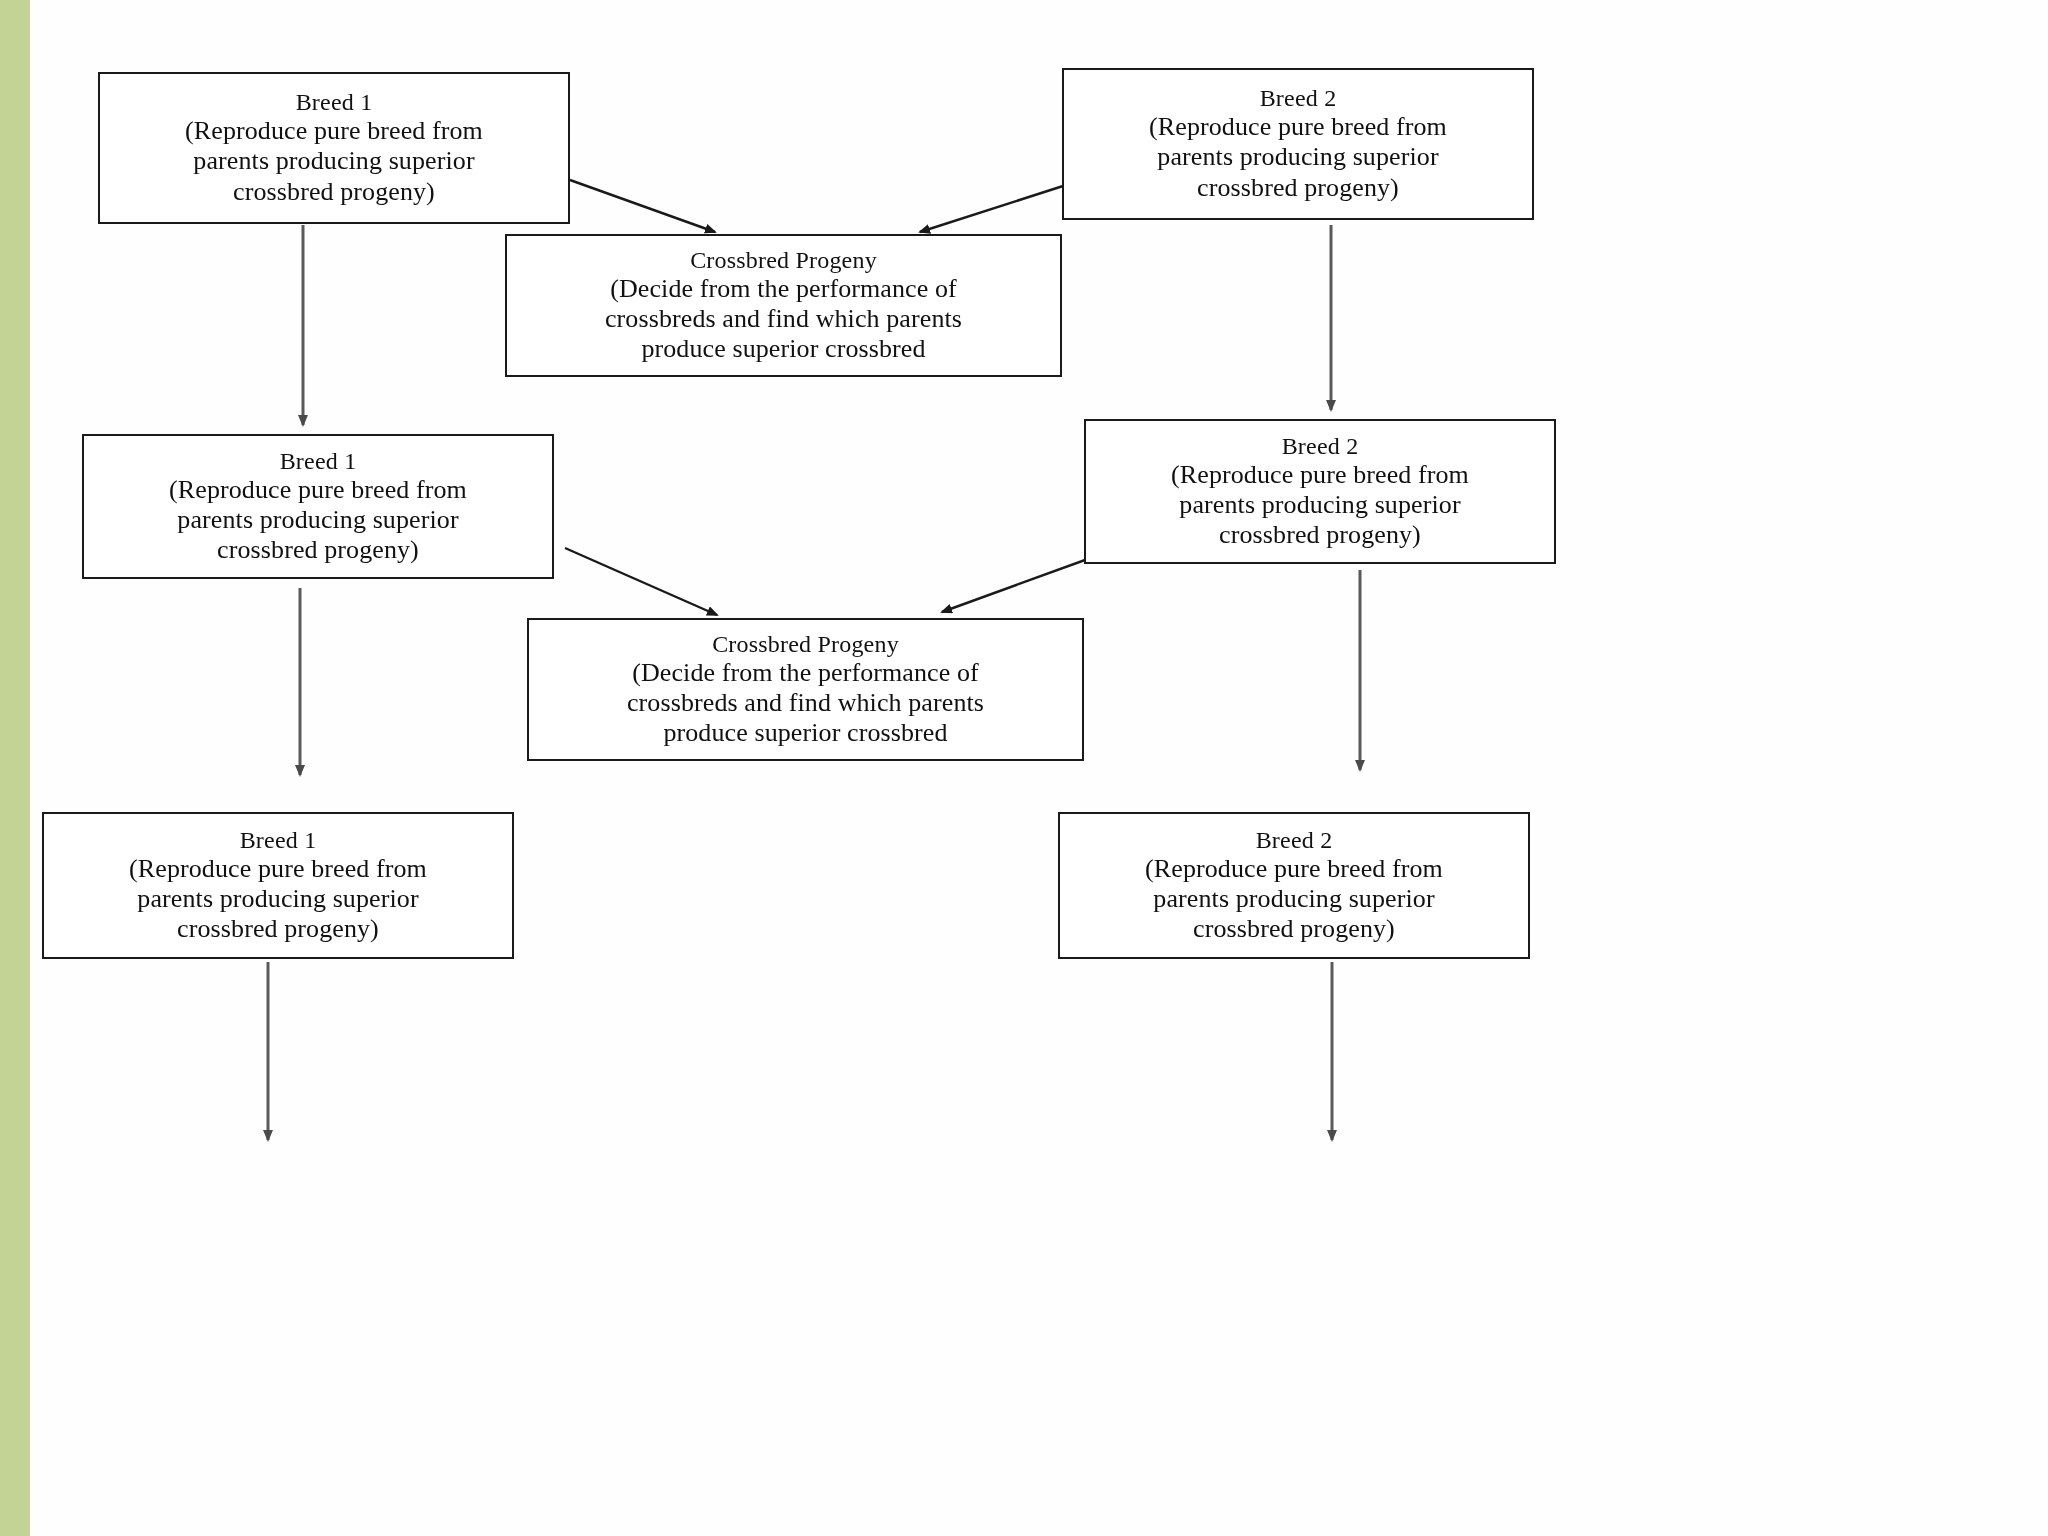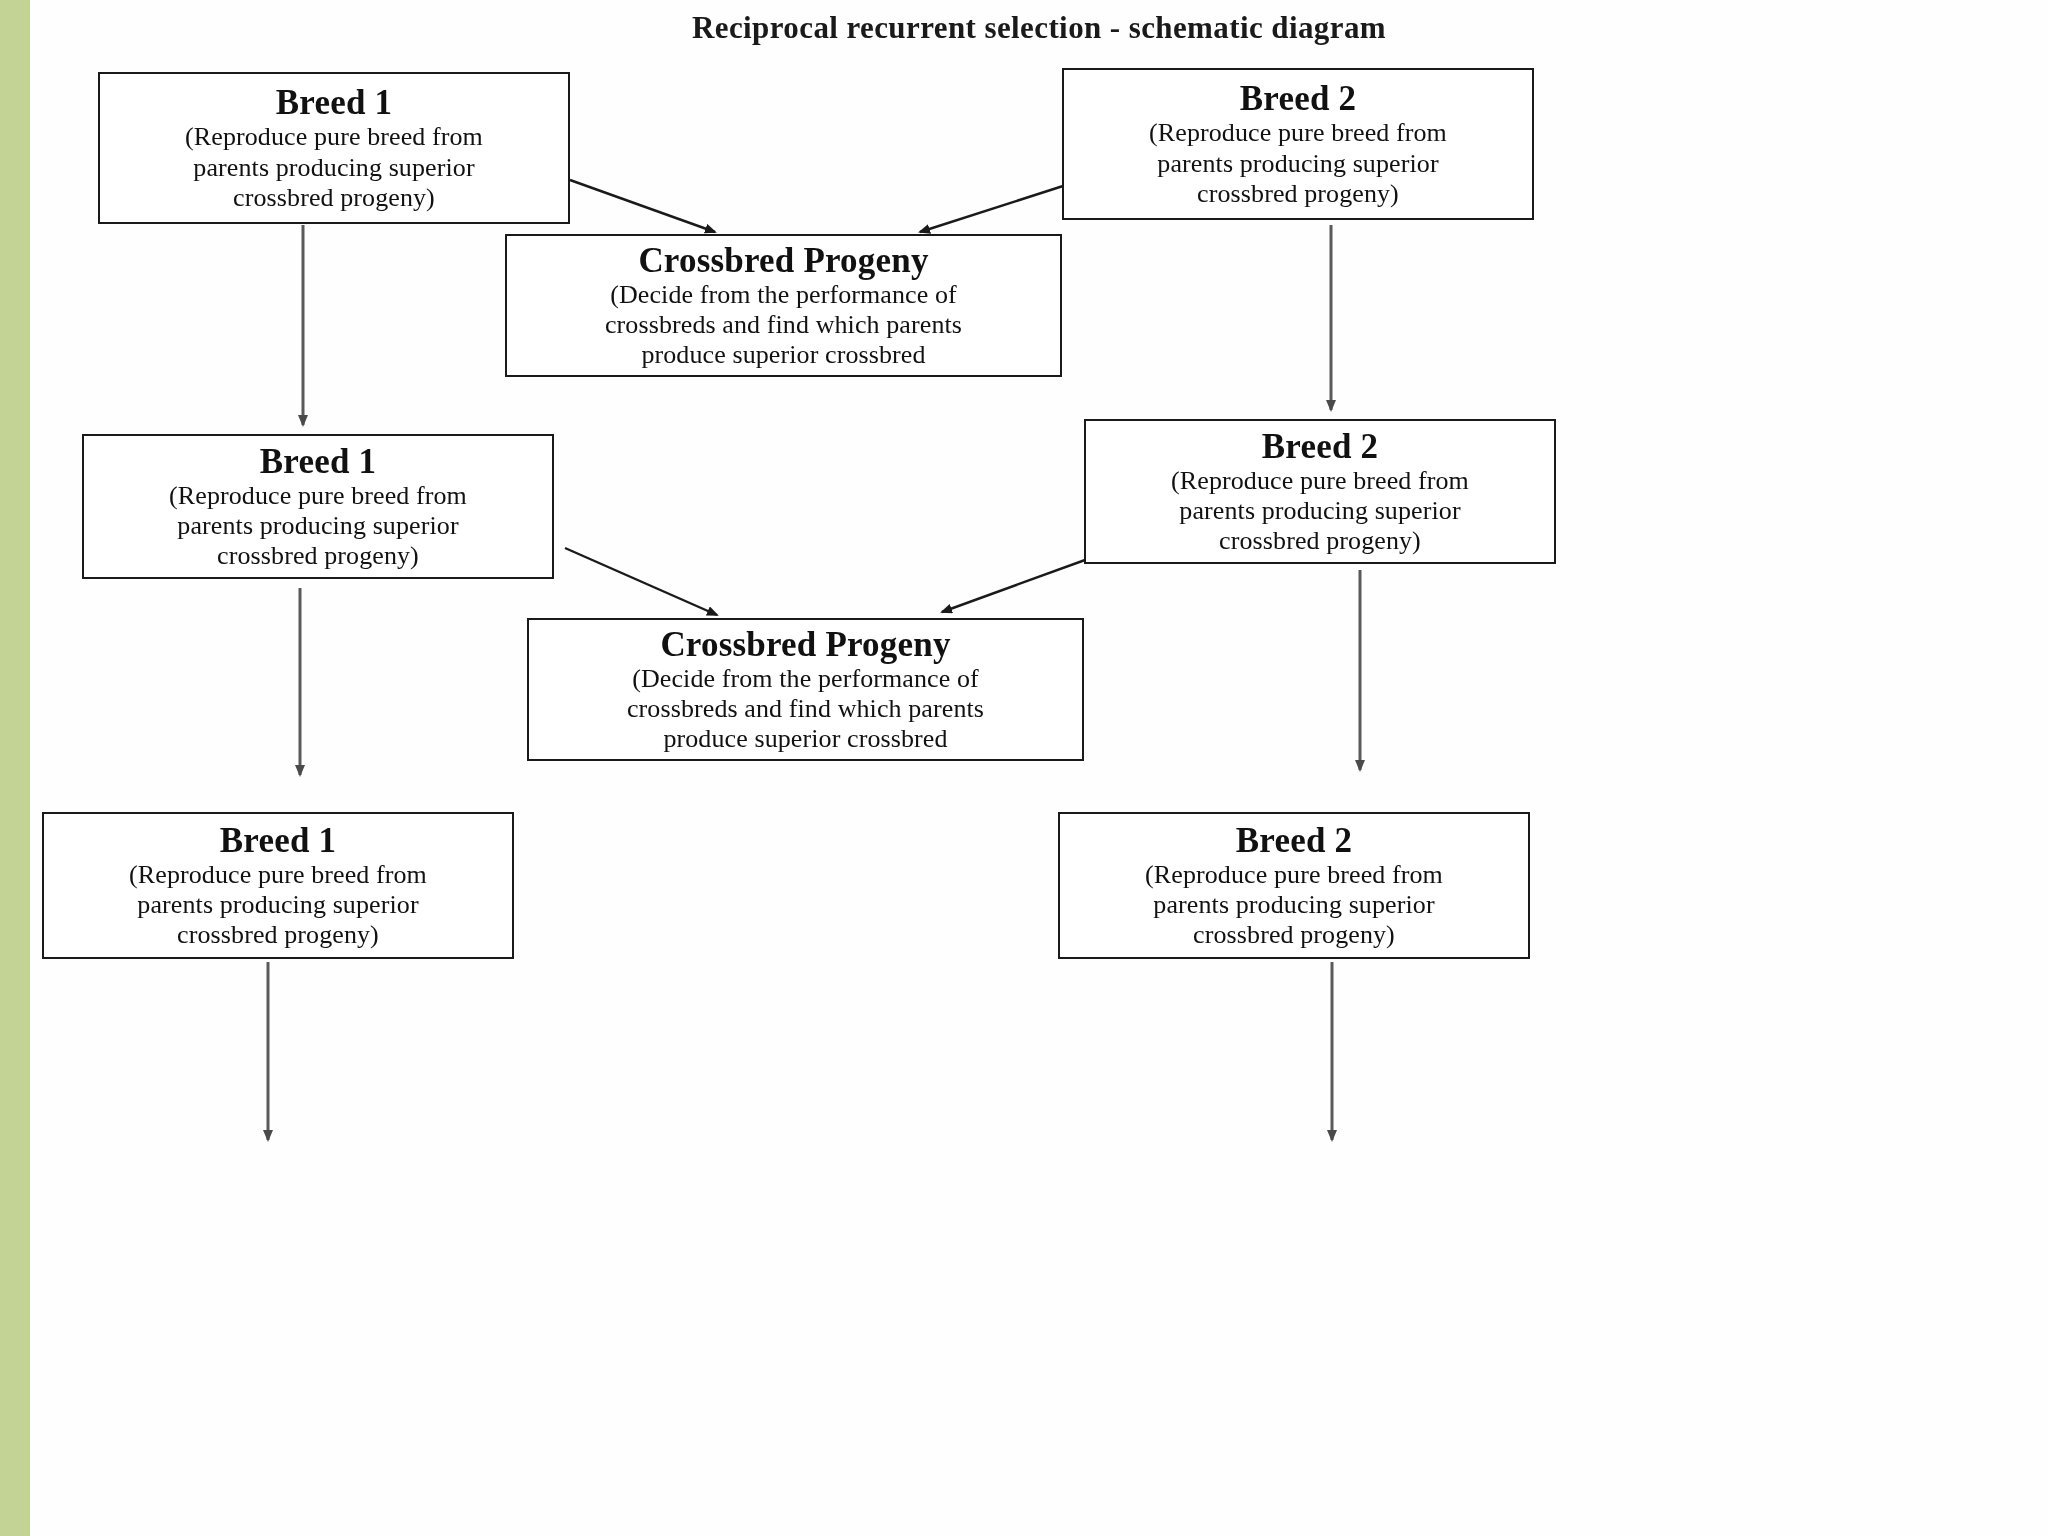--- a/index.html
+++ b/index.html
@@ -63,22 +63,22 @@
     border: 2px solid #1a1a1a;
     background: #ffffff;
     box-sizing: border-box;
     display: flex;
     flex-direction: column;
     align-items: center;
     justify-content: center;
     padding: 4px 8px;
   }
   .box-title {
-    font-size: 35px;
-    font-weight: bold;
+    font-size: 24px;
+    font-weight: normal;
     color: #111;
     line-height: 1.12;
     text-align: center;
     letter-spacing: 0.2px;
   }
   .box-body {
     font-size: 26px;
     color: #111;
     line-height: 1.16;
     text-align: center;
@@ -104,21 +104,20 @@
   }
 </style>
 </head>
 <body>
 
 <div id="stage">
 
   <div class="green-band"></div>
   <div class="canvas"></div>
 
-  <div class="title">Reciprocal recurrent selection - schematic diagram</div>
 
   <svg id="arrows" viewBox="0 0 2048 1536" xmlns="http://www.w3.org/2000/svg">
     <defs>
       <marker id="ah" markerWidth="13" markerHeight="13" refX="10" refY="5" orient="auto" markerUnits="userSpaceOnUse">
         <path d="M0,0 L12,5 L0,10 z" fill="#1a1a1a"></path>
       </marker>
       <marker id="ahg" markerWidth="13" markerHeight="13" refX="10" refY="5" orient="auto" markerUnits="userSpaceOnUse">
         <path d="M0,0 L12,5 L0,10 z" fill="#4a4a4a"></path>
       </marker>
     </defs>

